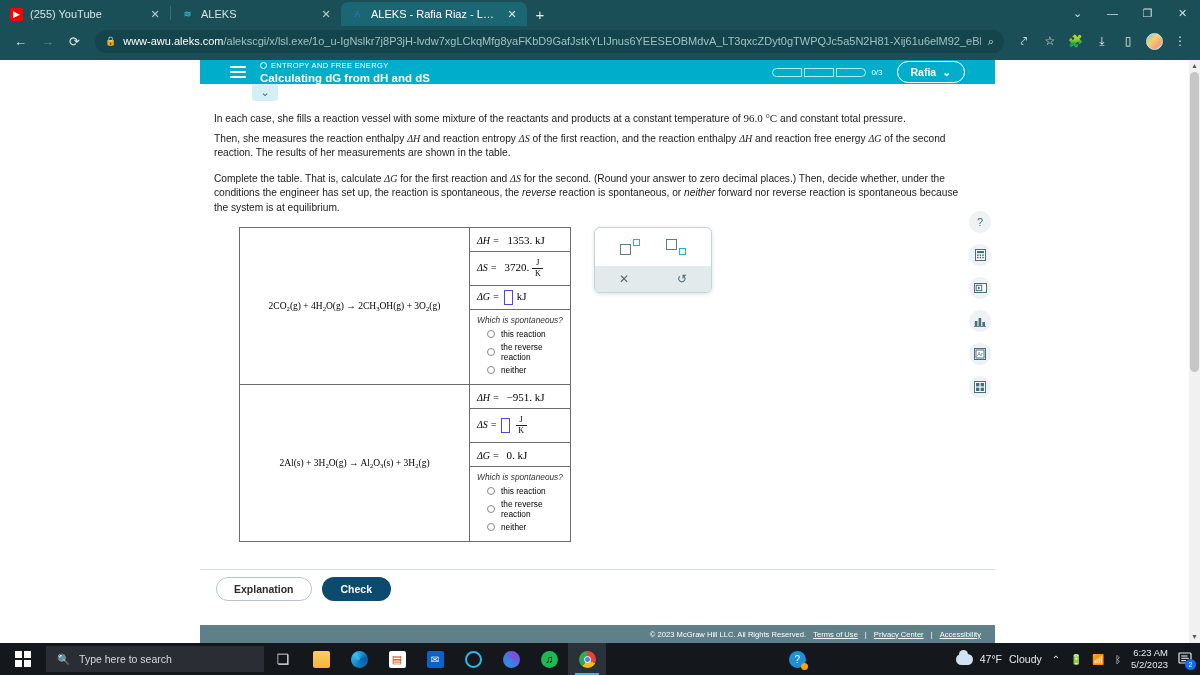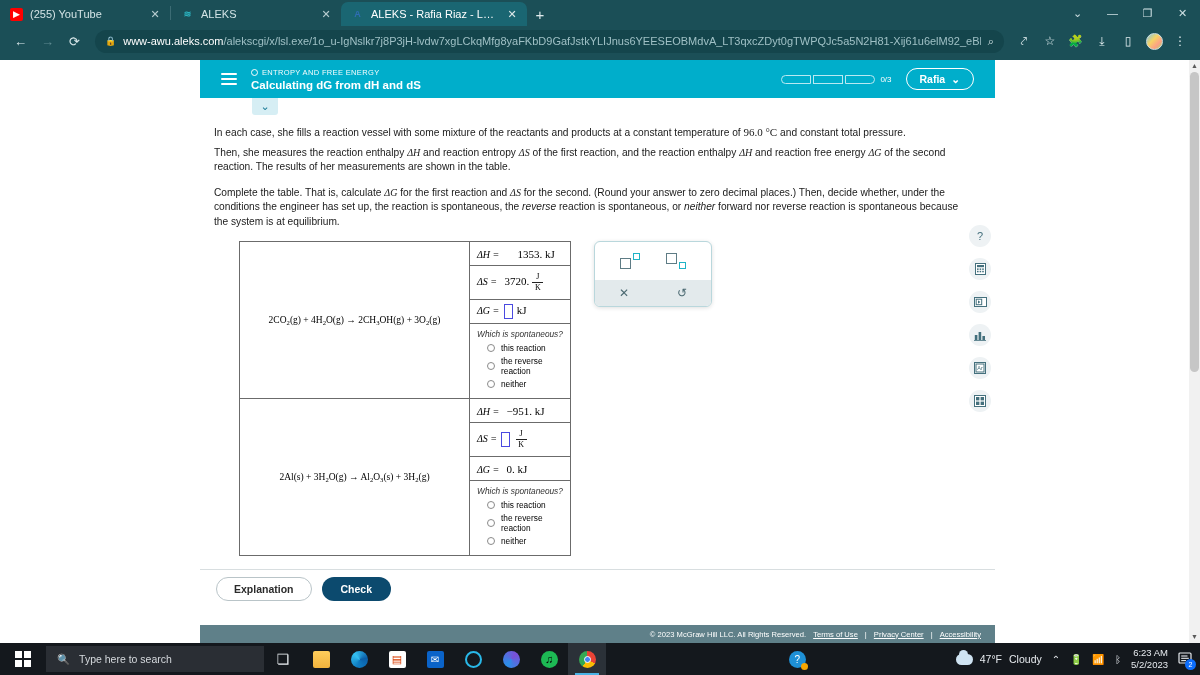--- a/index.html
+++ b/index.html
@@ -92,22 +92,22 @@
   .pageleft { position: absolute; left: 0; top: 0; width: 200px; height: 583px; background:#fff;}
   .pageright { position: absolute; right: 0; top: 0; width: 200px; height: 583px; background:#fff;}
 
   .app {
     position: absolute; left: 200px; top: 0; width: 795px; height: 583px;
     background: #ffffff;
   }
 
   
   .aleks-header {
-    height: 38px; background: #00aecb; display: flex; align-items: center;
-    padding: 0 21px; gap: 14px; color: #ffffff;
+    height: 24px; background: #00aecb; display: flex; align-items: center;
+    padding: 0 30px; gap: 14px; color: #ffffff;
   }
   .hamburger { display: flex; flex-direction: column; gap: 3px; width: 16px; }
   .hamburger span { display: block; height: 2px; background: #fff; border-radius: 1px; }
   .htitles { flex: 1; }
   .hsub {
     font-size: 7.5px; letter-spacing: .35px; display: flex; align-items: center;
     gap: 4px; opacity: .97;
   }
   .hsub .cdot {
     width: 7px; height: 7px; border-radius: 50%; border: 1.3px solid #fff;
@@ -464,21 +464,21 @@
         <div class="tablewrap">
           <table class="prob">
 
             <tbody>
                 <tr>
               <td class="rxncell" rowspan="4">
                 <span>2CO<sub>2</sub>(g) + 4H<sub>2</sub>O(g) → 2CH<sub>3</sub>OH(g) + 3O<sub>2</sub>(g)</span>
               </td>
               <td class="valcell">
                 <span class="mth">ΔH =</span>
-                <span class="mthn" style="margin-left:16px">1353. kJ</span>
+                <span class="mthn" style="margin-left:6px">1353. kJ</span>
               </td>
             </tr>
             <tr>
               <td class="valcell tall">
                 <span class="mth">ΔS =</span>
                 <span class="mthn" style="margin-left:5px">3720.</span>
                 <span class="frac">
                   <span class="num">J</span>
                   <span class="bar"></span>
                   <span class="den">K</span>

